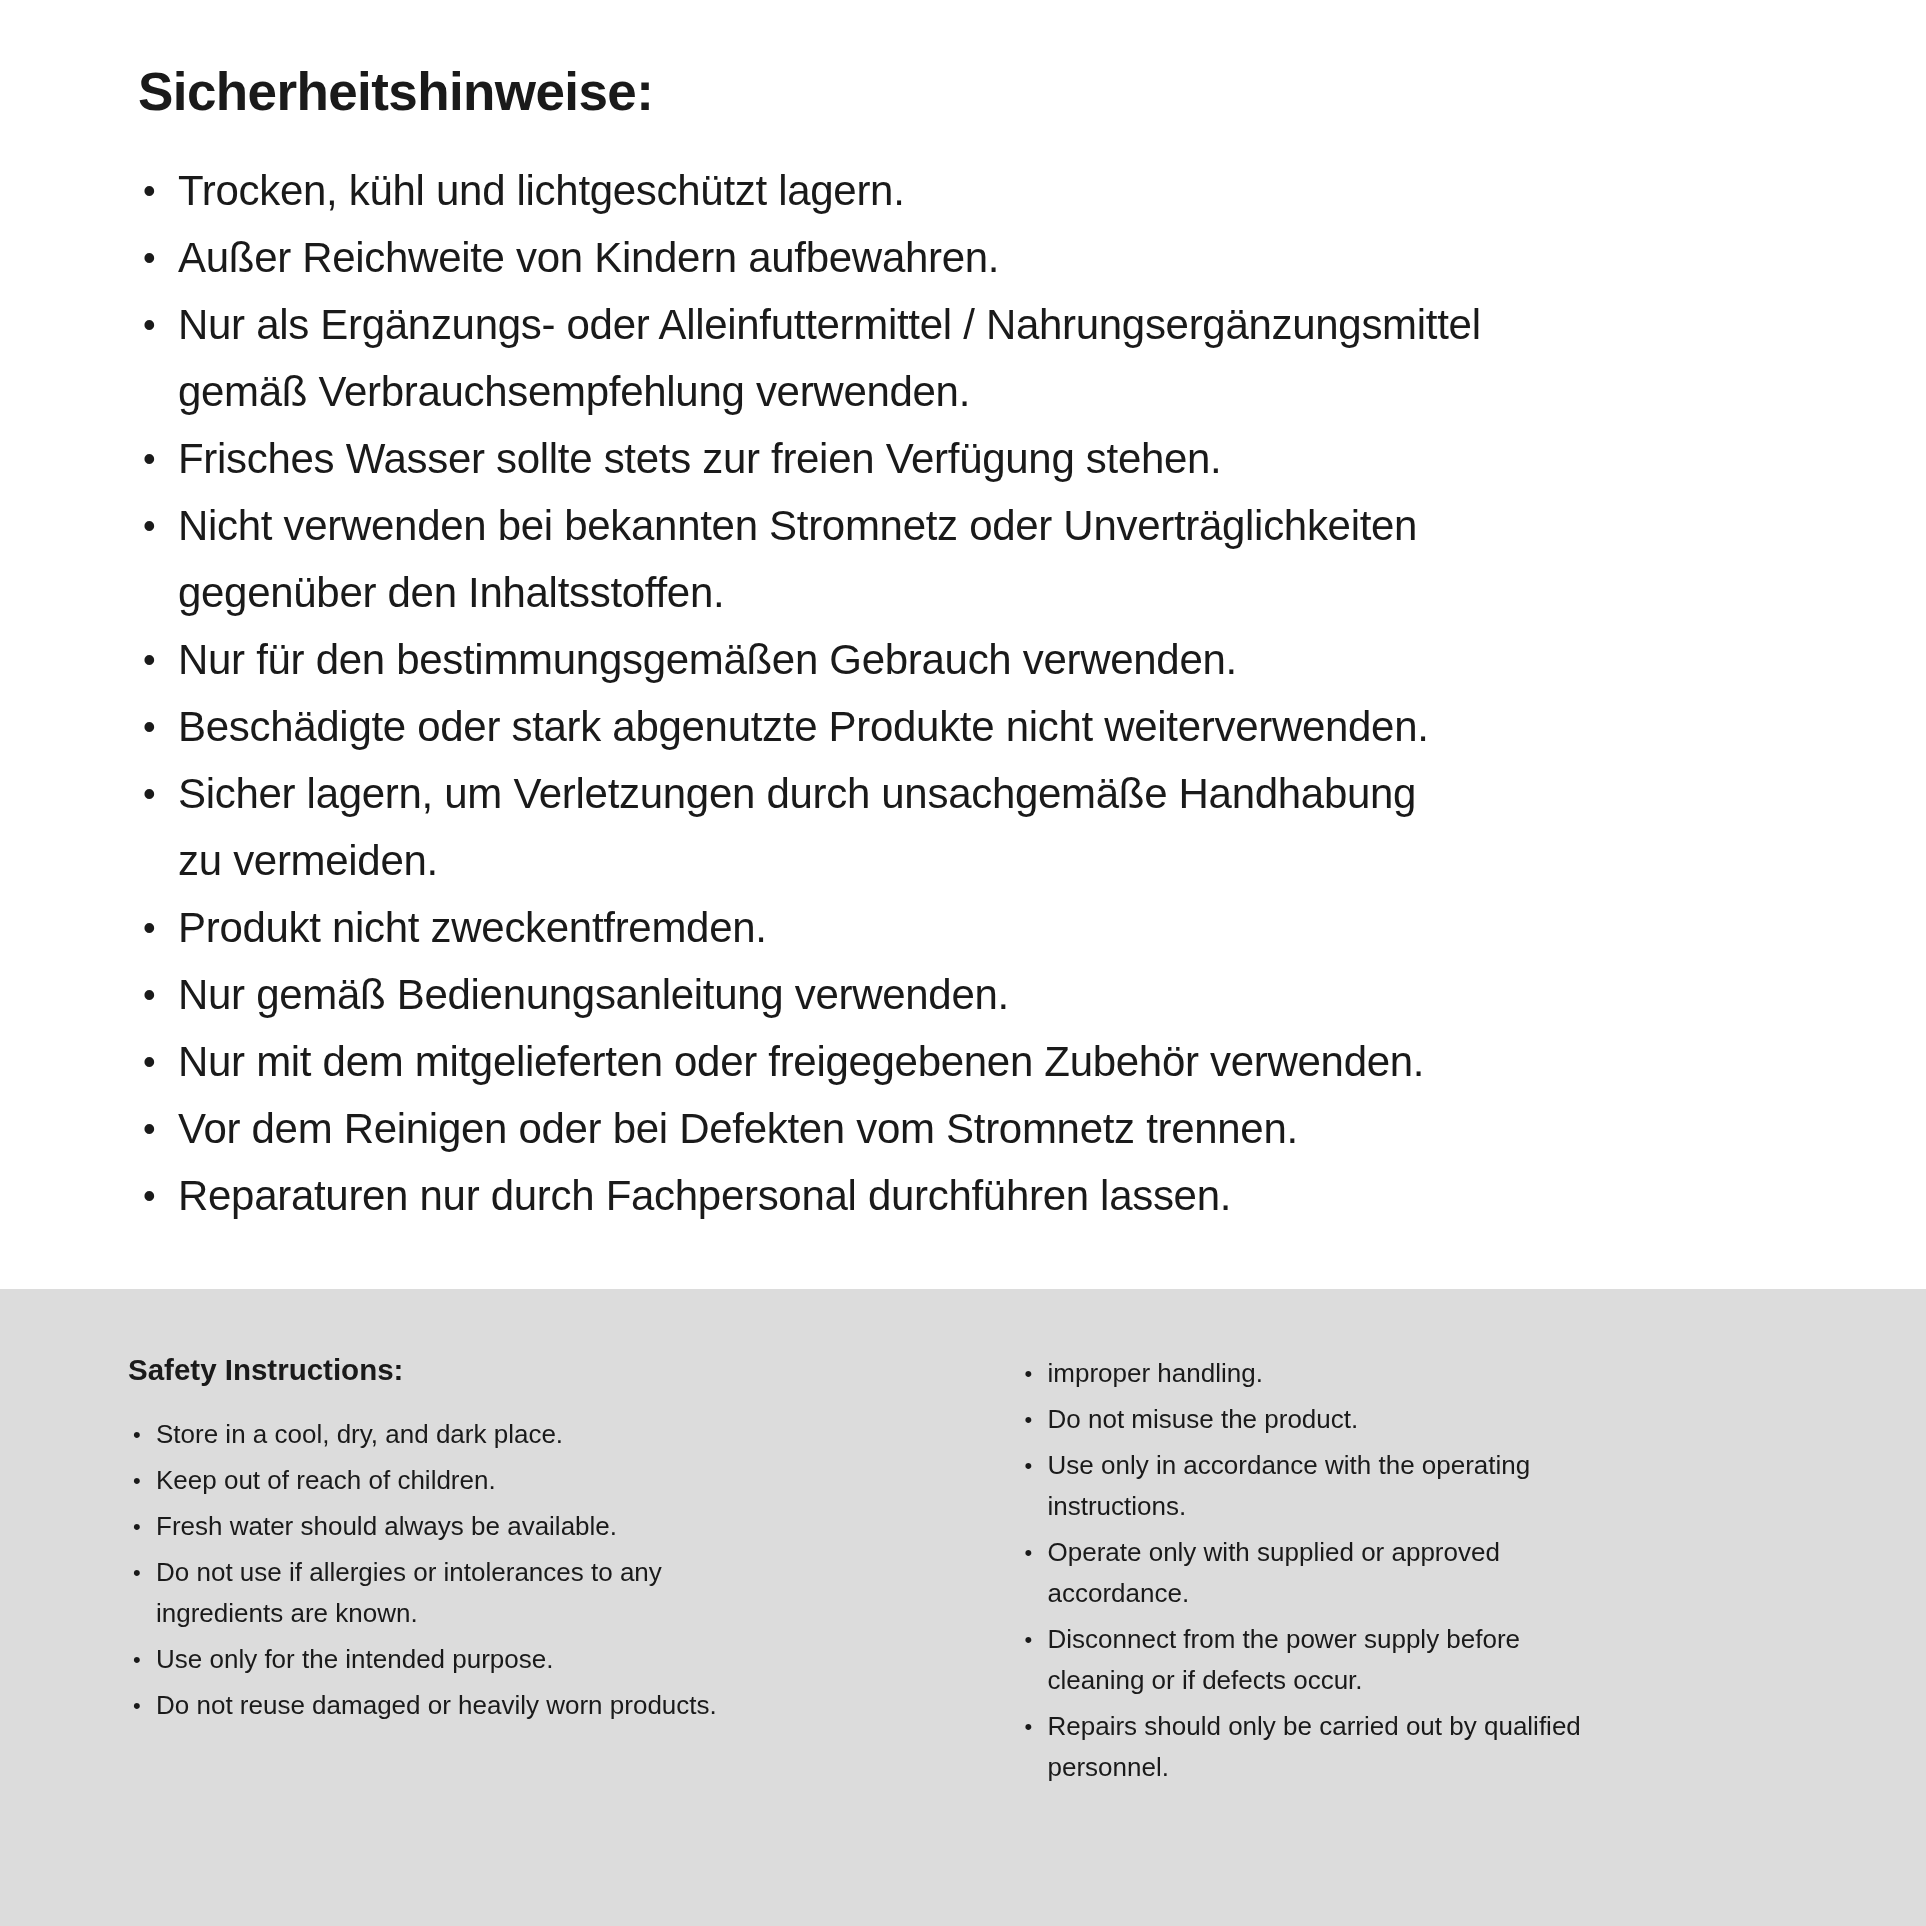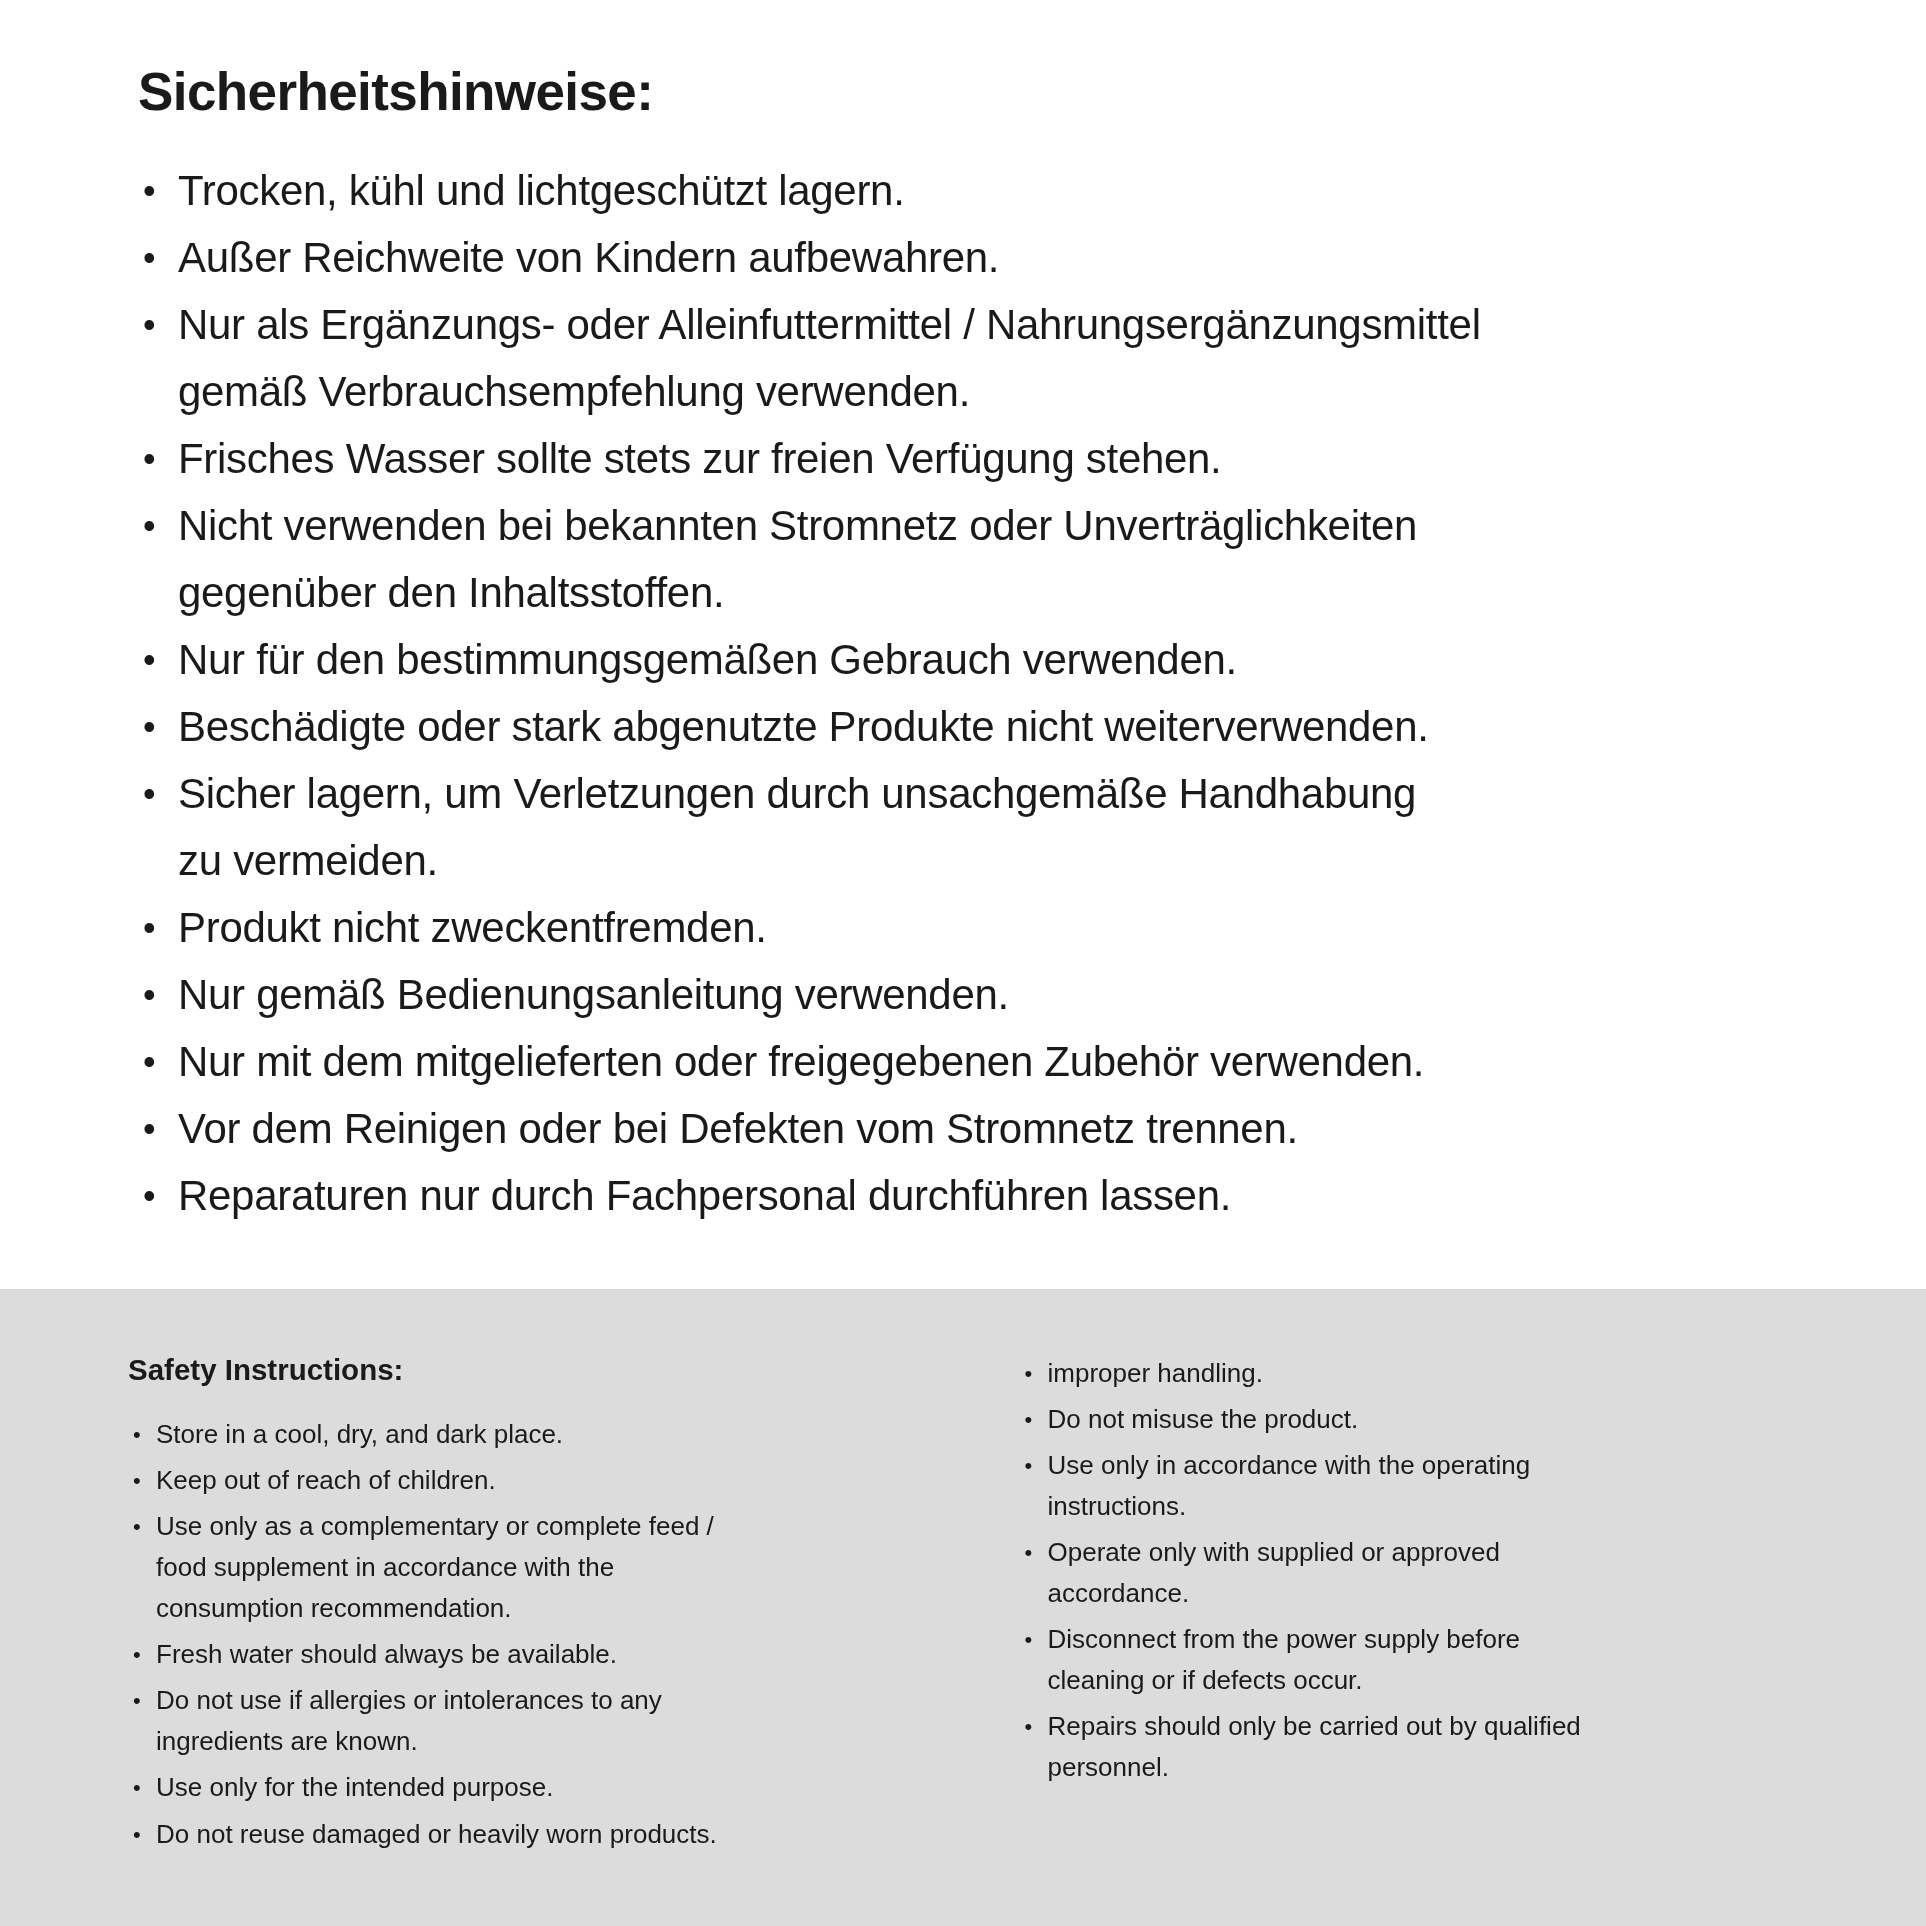--- a/index.html
+++ b/index.html
@@ -131,25 +131,20 @@
     <div class="col">
       <h2 class="english-title">Safety Instructions:</h2>
       <ul class="bullet-list en-list">
           <li>
             <div>Store in a cool, dry, and dark place.</div>
           </li>
           <li>
             <div>Keep out of reach of children.</div>
           </li>
           <li>
-            <div>Use only as a complementary or complete feed /</div>
-            <div>food supplement in accordance with the</div>
-            <div>consumption recommendation.</div>
-          </li>
-          <li>
             <div>Fresh water should always be available.</div>
           </li>
           <li>
             <div>Do not use if allergies or intolerances to any</div>
             <div>ingredients are known.</div>
           </li>
           <li>
             <div>Use only for the intended purpose.</div>
           </li>
           <li>

